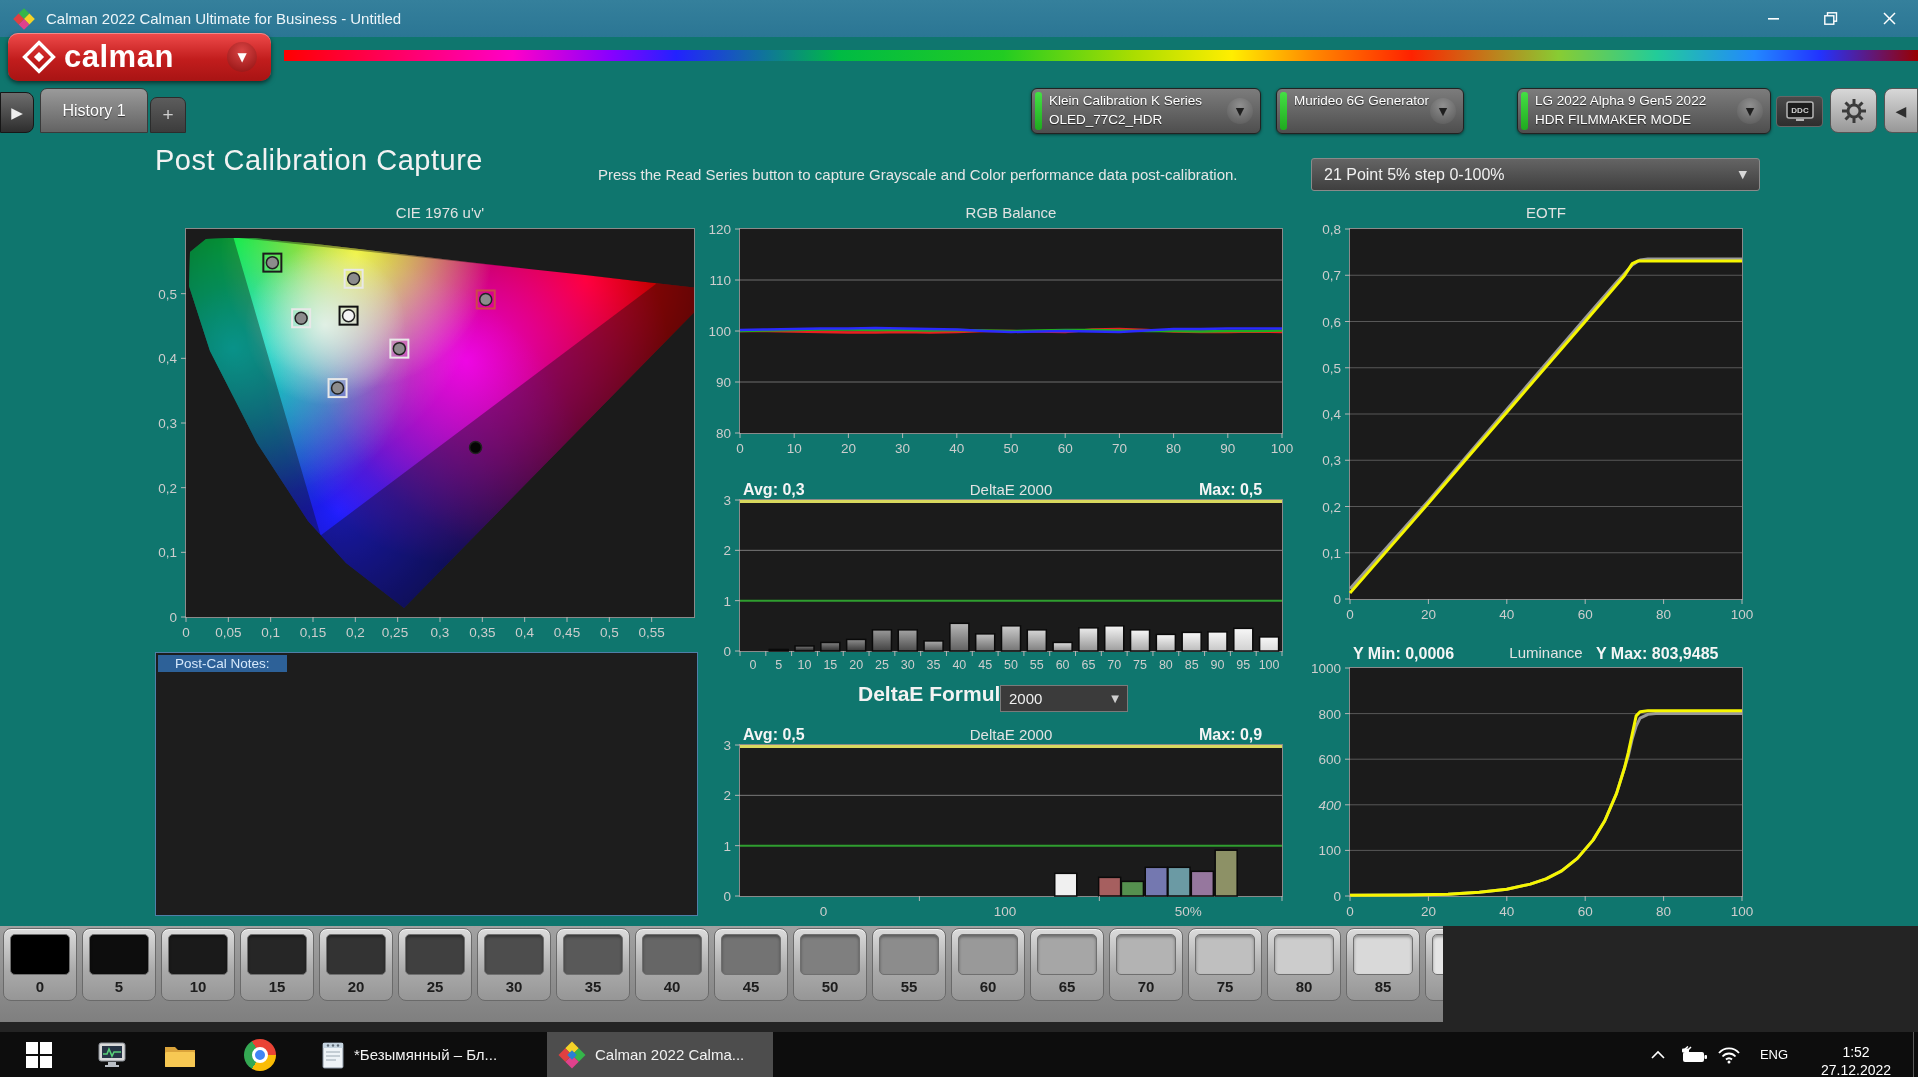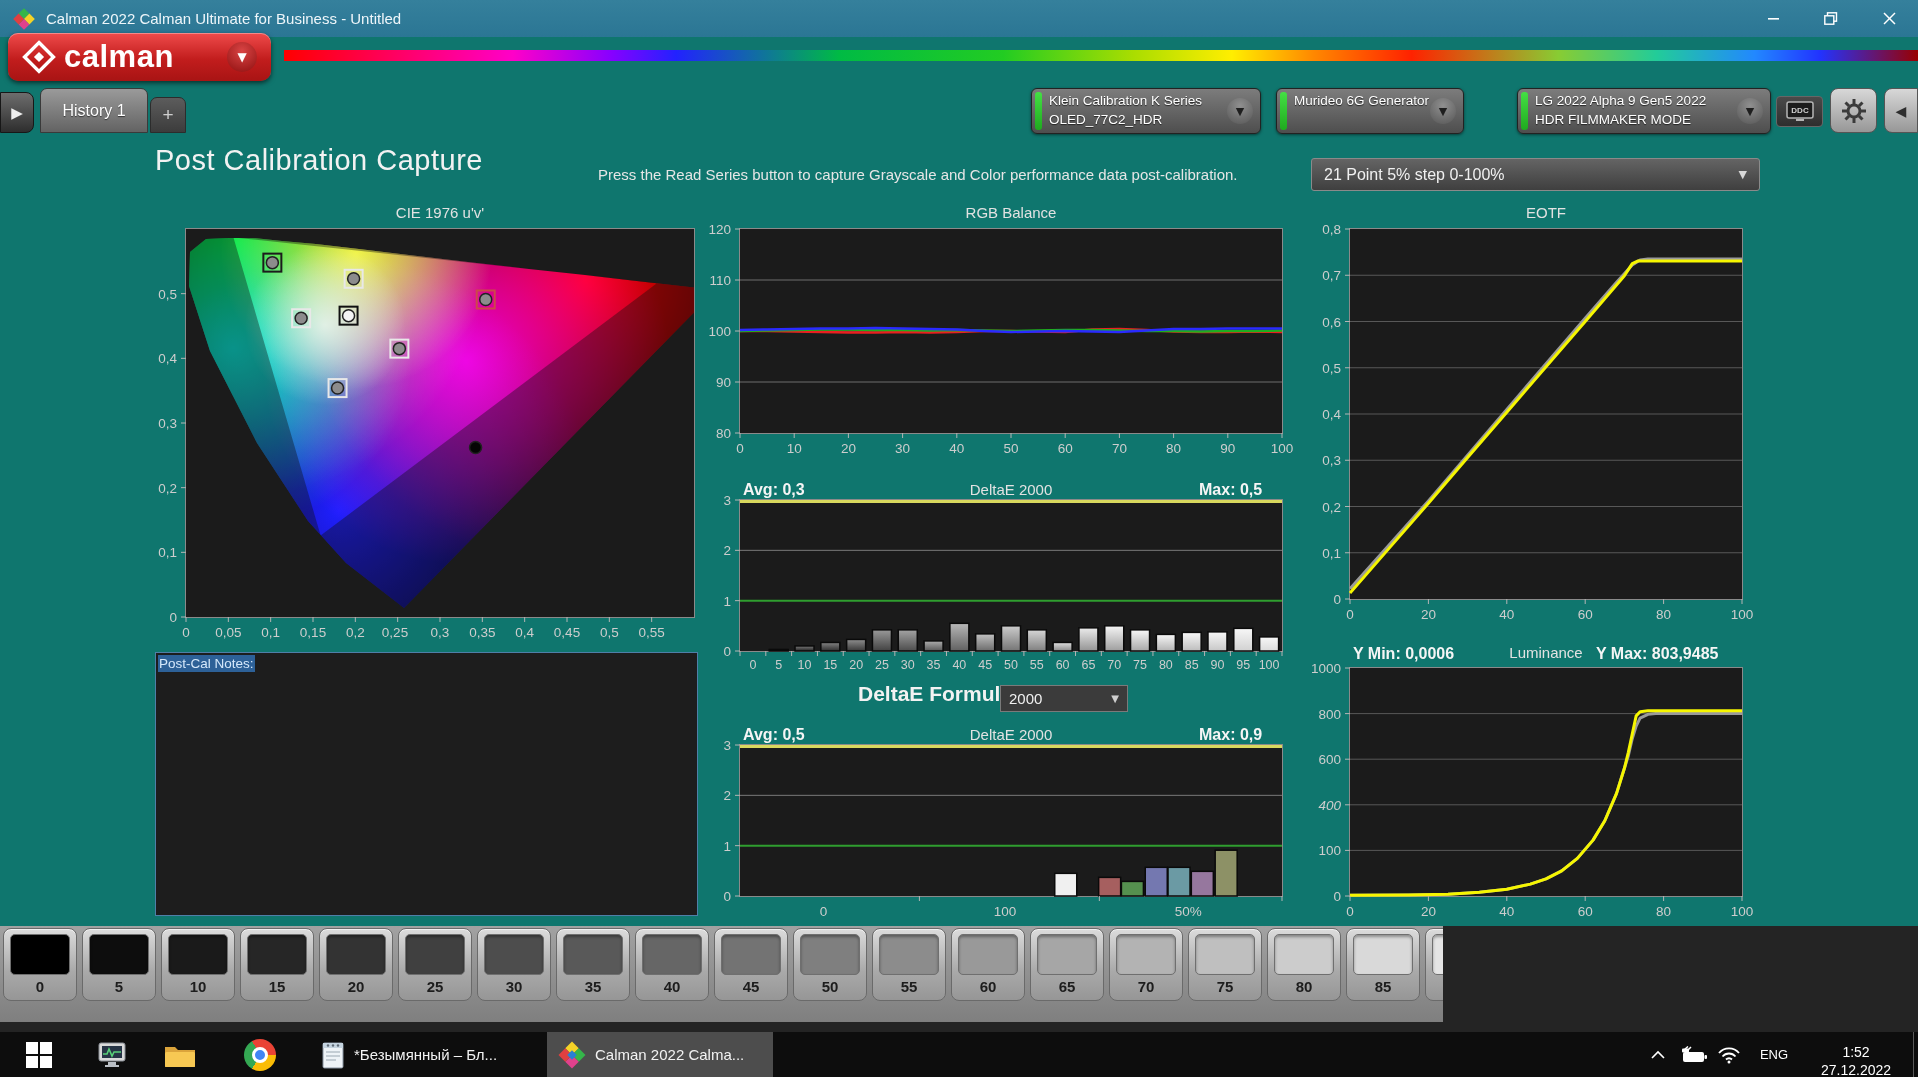--- a/index.html
+++ b/index.html
@@ -36,21 +36,21 @@
 .plot{position:absolute;background:#1b1b1b;border:1px solid #8a8a8a}
 .plot svg{display:block;overflow:visible}
 .ctitle{position:absolute;font-size:15px;color:#e2e2e2;text-align:center;height:18px}
 .cstat{position:absolute;font-size:16px;font-weight:700;color:#f5f5f5;white-space:nowrap}
 .tick{position:absolute;font-size:13.5px;color:#cdcdcd;white-space:nowrap}
 .tx{bottom:-23px;transform:translateX(-50%)}
 .ty{left:-9px;transform:translate(-100%,-50%)}
 #de1-plot .tx{font-size:12.5px;bottom:-21px}
 
 .notes{position:absolute;left:155px;top:652px;width:543px;height:264px;background:#1d1d1d;border:1px solid #4f7fa8}
-.notes .lab{display:inline-block;margin:2px 0 0 2px;background:#2d6198;color:#d5e8fb;font-size:13.5px;padding:1px 1px}
+.notes .lab{display:inline-block;margin:2px 0 0 2px;background:#2d6198;color:#d5e8fb;font-size:13.5px;padding:1px 17px}
 
 .formula-label{position:absolute;left:858px;top:682px;font-size:21px;font-weight:700;color:#f2f2f2}
 .formula-select{position:absolute;left:1000px;top:685px;width:128px;height:27px;background:#3b3b3b;border:1px solid #7a7a7a;display:flex;align-items:center;padding:0 8px;font-size:15px;color:#f0f0f0}
 .formula-select .caret{margin-left:auto;color:#cfcfcf;font-size:10px}
 
 .strip{position:absolute;left:0;top:926px;width:1918px;height:106px;background:#242424}
 .strip-light{position:absolute;left:0;top:0;width:1443px;height:96px;background:linear-gradient(#a2a2a2,#7f7f7f)}
 .tiles{position:absolute;left:3px;top:2px;width:1440px;height:75px;display:flex;gap:5px;overflow:hidden}
 .tile{flex:0 0 74px;height:73px;border-radius:8px;background:linear-gradient(180deg,#dcdcdc,#a9a9a9 60%,#969696);border:1px solid #6a6a6a;box-shadow:inset 0 1px 0 #f0f0f0}
 .tile .swatch{margin:5px auto 0;width:60px;height:41px;border-radius:5px;border:1px solid #6f6f6f;box-shadow:inset 0 2px 3px rgba(0,0,0,.35)}

